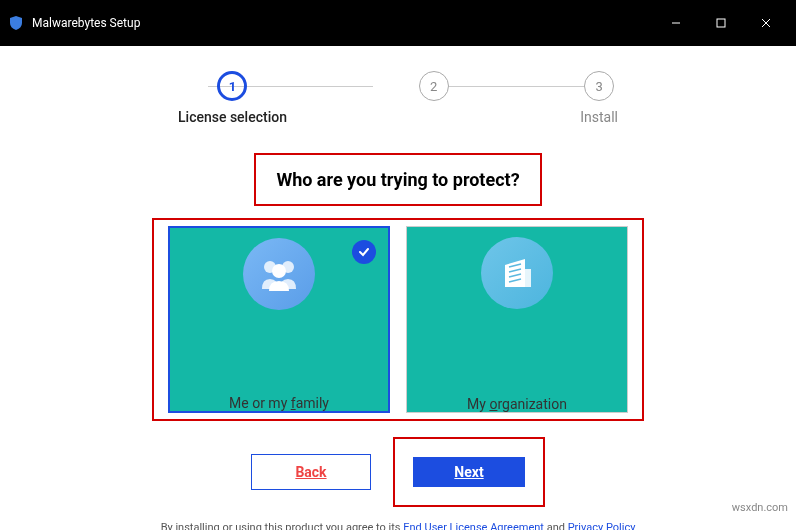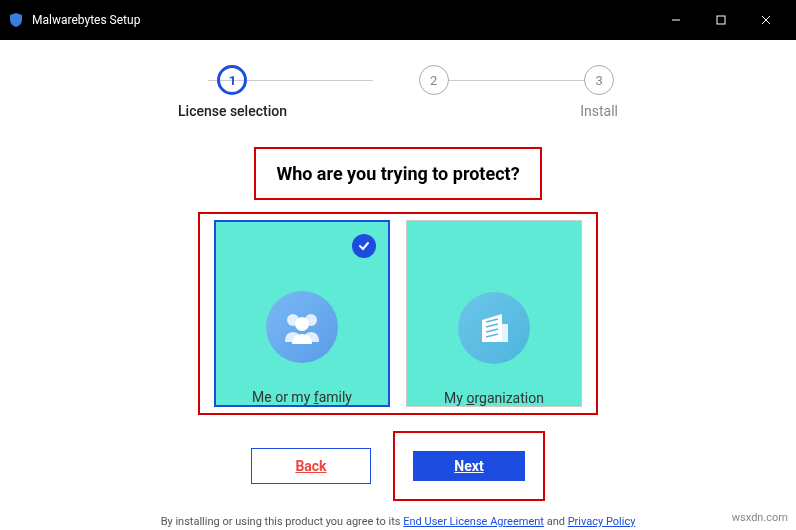--- a/index.html
+++ b/index.html
@@ -1,18 +1,18 @@
 <!DOCTYPE html>
 <html><head>
   <meta charset="utf-8">
   <style>
     * { margin: 0; padding: 0; box-sizing: border-box; font-family: -apple-system, BlinkMacSystemFont, "Segoe UI", Roboto, sans-serif; }
     body { background: #fff; width: 796px; height: 530px; overflow: hidden; }
     
-    .titlebar { height: 40px; background: #000; display: flex; align-items: center; padding: 0 8px; color: #fff; font-size: 12px; }
+    .titlebar { height: 46px; background: #000; display: flex; align-items: center; padding: 0 8px; color: #fff; font-size: 12px; }
     .titlebar-icon { width: 16px; height: 16px; margin-right: 8px; display: flex; align-items: center; justify-content: center; }
     .titlebar-title { flex: 1; }
     .titlebar-controls { display: flex; gap: 0; }
     .titlebar-btn { width: 45px; height: 30px; display: flex; align-items: center; justify-content: center; color: #fff; cursor: pointer; }
     
     .content { padding: 25px 60px 8px; display: flex; flex-direction: column; align-items: center; }
     
     .stepper { display: flex; align-items: flex-start; width: 440px; justify-content: space-between; margin-bottom: 28px; }
     .step { display: flex; flex-direction: column; align-items: center; position: relative; }
     .step-circle { width: 30px; height: 30px; border-radius: 50%; display: flex; align-items: center; justify-content: center; font-size: 13px; margin-bottom: 8px; }
@@ -24,39 +24,39 @@
     .step-line { position: absolute; top: 15px; height: 1px; background: #ccc; z-index: -1; }
     .line1 { left: 30px; width: 165px; }
     .line2 { left: 30px; width: 155px; }
     
     .heading-box { border: 2px solid #d20000; padding: 14px 20px; margin-bottom: 12px; }
     .heading { font-size: 18px; font-weight: 700; color: #000; }
     
     .diff-link { font-size: 13px; color: #1c4de0; text-decoration: underline; font-weight: 700; border: 1px dotted #1c4de0; padding: 1px 2px; cursor: pointer; margin-bottom: 12px; display: inline-block; }
     
     .cards-box { border: 2px solid #d20000; padding: 6px 14px; display: flex; gap: 16px; margin-bottom: 16px; }
-    .card { width: 176px; height: 187px; border: 1px solid #ccc; position: relative; display: flex; flex-direction: column; align-items: center; justify-content: flex-end; cursor: pointer; background: #5eead4; }
+    .card { width: 222px; height: 187px; border: 1px solid #ccc; position: relative; display: flex; flex-direction: column; align-items: center; justify-content: space-between; cursor: pointer; background: #14b8a6; }
     .card.selected { border: 2px solid #1c4de0; }
     .card-check { position: absolute; top: 12px; right: 12px; width: 24px; height: 24px; border-radius: 50%; background: #1c4de0; display: flex; align-items: center; justify-content: center; }
     .card-iconwrap { width: 72px; height: 72px; border-radius: 50%; display: flex; align-items: center; justify-content: center; margin-bottom: 26px; margin-top: 10px; }
     .icon-family { background: linear-gradient(135deg, #7ab8f5, #5a9de8); }
     .icon-org { background: linear-gradient(135deg, #6ec5e9, #4db5de); }
     .card-label { font-size: 14px; color: #333; }
     .card-label .u { text-decoration: underline; }
     
     .buttons-row { display: flex; gap: 22px; align-items: center; margin-bottom: 14px; }
     .btn { width: 120px; height: 36px; display: flex; align-items: center; justify-content: center; font-size: 14px; font-weight: 700; cursor: pointer; }
     .btn-back { border: 1.5px solid #1c4de0; color: #ef4444; background: #fff; text-decoration: underline; }
     .btn-next-wrap { border: 2px solid #d20000; padding: 18px; }
     .btn-next { border: none; background: #1c4de0; color: #fff; text-decoration: underline; width: 112px; height: 30px; display: flex; align-items: center; justify-content: center; }
     
     .footer { font-size: 11px; color: #555; text-align: left; }
     .footer a { color: #1c4de0; text-decoration: underline; cursor: pointer; }
     
-    .watermark { position: absolute; bottom: 6px; right: 8px; font-size: 11px; color: #888; }
+    .watermark { position: absolute; bottom: 16px; right: 8px; font-size: 11px; color: #888; }
   </style>
 </head>
 <body>
 
 <div class="titlebar">
   <span class="titlebar-icon">
     <svg width="16" height="16" viewBox="0 0 16 16">
         <path d="M2 3 L8 1 L14 3 L14 8 Q14 13 8 15 Q2 13 2 8 Z" fill="#3b7de0"></path>
       </svg>
   </span>

